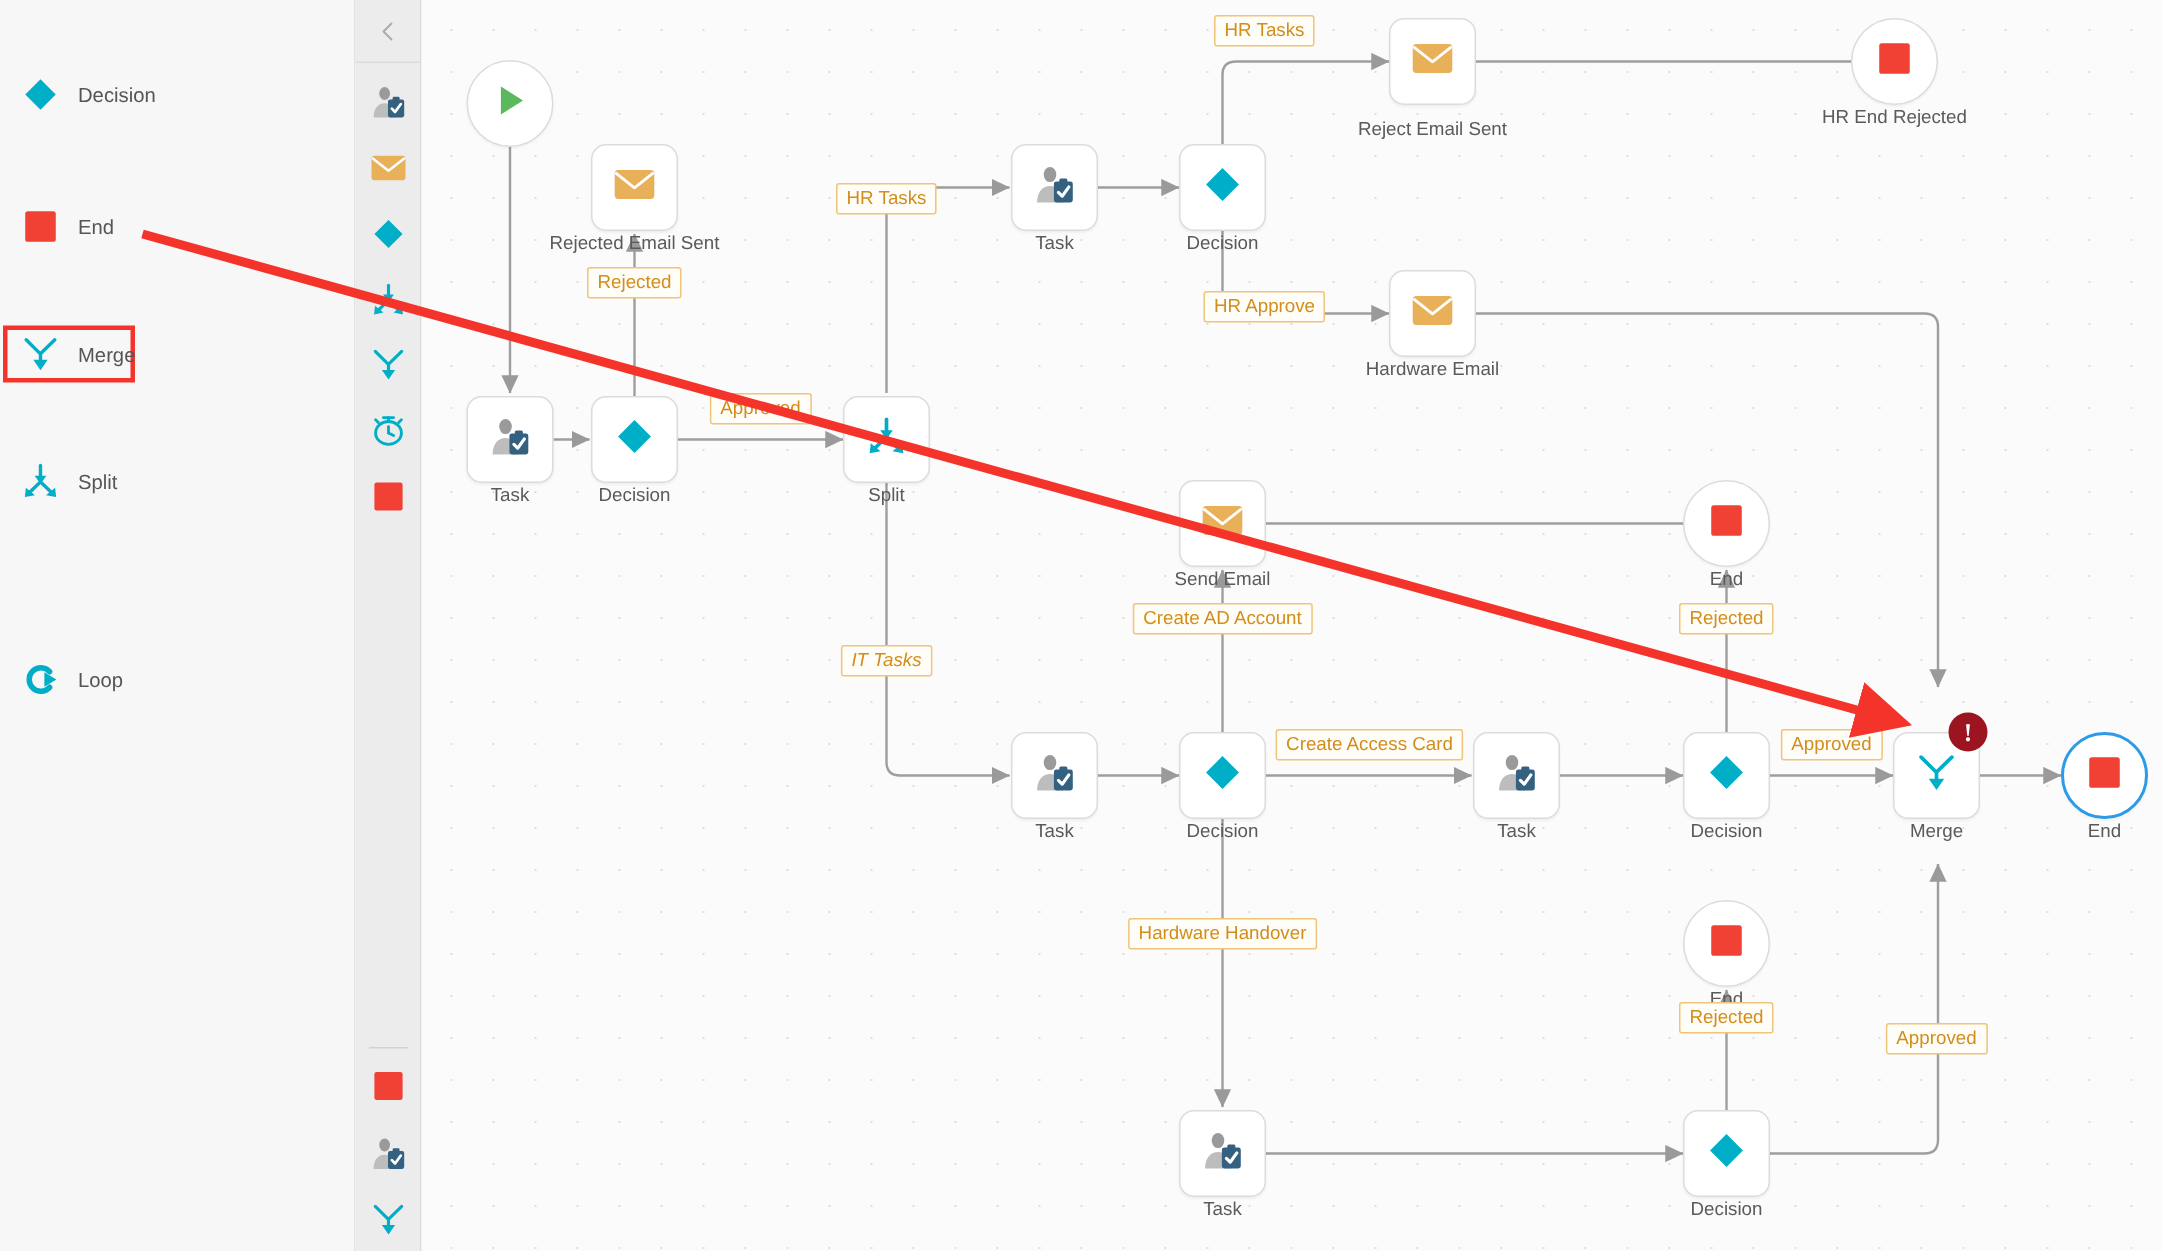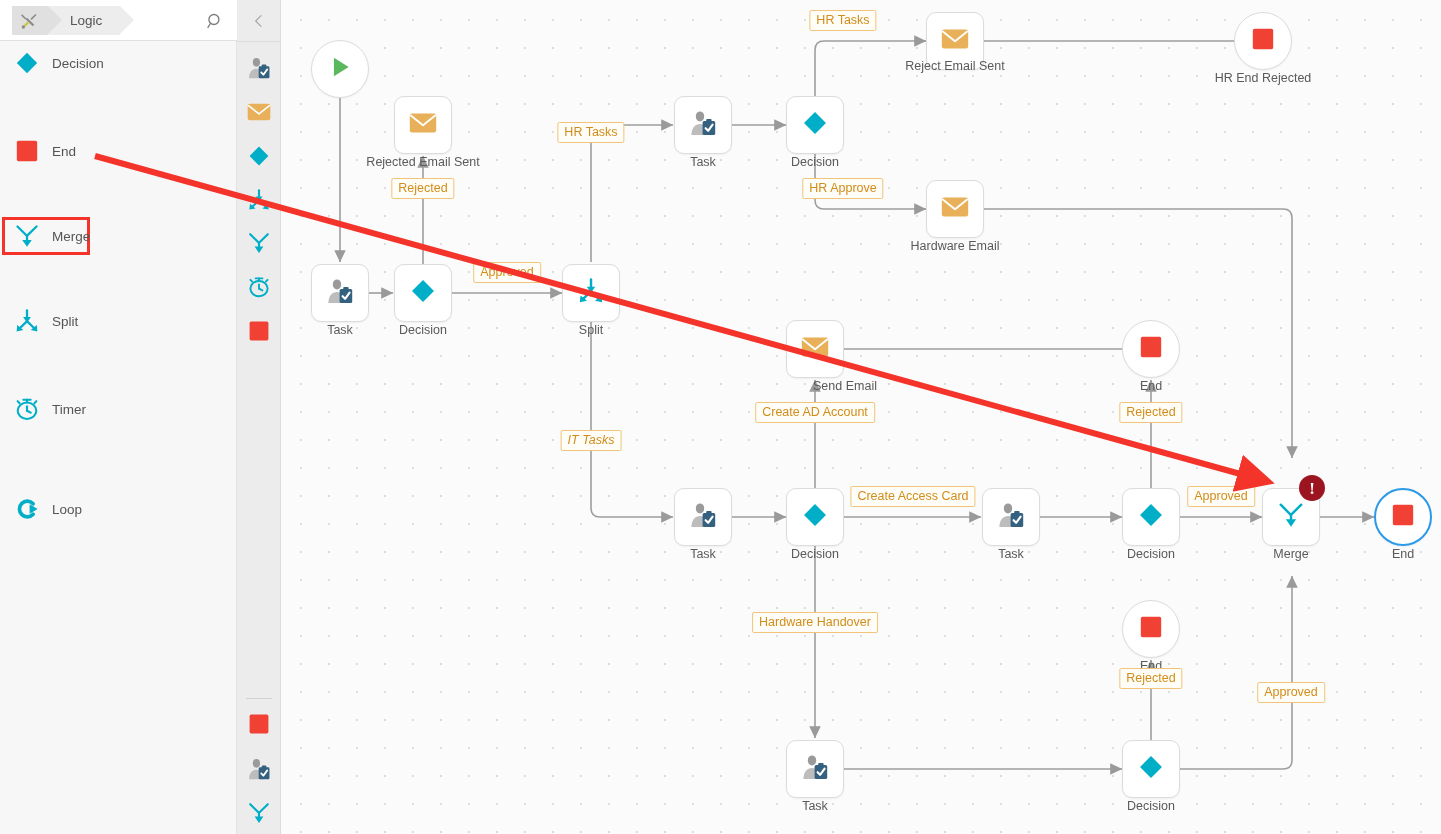--- a/index.html
+++ b/index.html
@@ -106,42 +106,20 @@
   }
   #annot{position:absolute;left:0;top:0;width:1441px;height:834px;pointer-events:none;}
 </style>
 </head>
 <body>
 
 <div id="app">
 
   <div id="palette">
 
-    <div id="palette-header">
-      <div class="crumb-wrap">
-        <div class="crumb first">
-          <svg width="18" height="18" viewBox="0 0 24 24">
-            <path d="M3 3 L8.5 8.5 L7 10 L1.5 4.5 Z" fill="#8a8a8a"></path>
-            <path d="M7.5 9.5 L17 19 L19 17 L9.5 7.5 Z" fill="#8a8a8a"></path>
-            <path d="M20.5 2.5 L14 9 L15.5 10.5 L22 4 Z" fill="#8a8a8a"></path>
-            <path d="M5 17.5 L10 12.5 L12 14.5 L7 19.5 Z" fill="#c8c832"></path>
-            <circle cx="4.5" cy="20" r="2.2" fill="#8a8a8a"></circle>
-          </svg>
-        </div>
-        <div class="crumb second">
-          <span class="crumb-label">Logic</span>
-        </div>
-      </div>
-      <div id="search-btn">
-        <svg width="19" height="19" viewBox="0 0 24 24">
-          <circle cx="10" cy="9.5" r="6.3" fill="none" stroke="#7d7d7d" stroke-width="1.7"></circle>
-          <line x1="5.8" y1="14.2" x2="2.5" y2="19.5" stroke="#7d7d7d" stroke-width="1.7" stroke-linecap="round"></line>
-        </svg>
-      </div>
-    </div>
 
     <div id="palette-list">
         <div class="pal-item" style="top: 0px; position: relative;">
           <span class="pal-ico">
             <svg width="26" height="26" viewBox="0 0 24 24">
               <polygon points="12,2.6 21.4,12 12,21.4 2.6,12" fill="#00aec7"></polygon>
             </svg>
           </span>
           <span class="pal-label">Decision</span>
         </div>
@@ -174,37 +152,21 @@
                 <line x1="11.6" y1="12.6" x2="4.6" y2="19.4"></line>
                 <line x1="12.4" y1="12.6" x2="19.4" y2="19.4"></line>
               </g>
               <polygon points="12,13.6 8.4,8.4 15.6,8.4" fill="#00aec7"></polygon>
               <polygon points="2.4,21.6 3,15.8 8.6,20.4" fill="#00aec7"></polygon>
               <polygon points="21.6,21.6 21,15.8 15.4,20.4" fill="#00aec7"></polygon>
             </svg>
           </span>
           <span class="pal-label">Split</span>
         </div>
-        <div class="pal-item" style="top: 176px; position: relative;">
-          <span class="pal-ico">
-            <svg width="26" height="26" viewBox="0 0 24 24">
-              <g fill="none" stroke="#00aec7" stroke-width="1.9" stroke-linecap="round">
-                <ellipse cx="12" cy="13.6" rx="8.6" ry="7.6"></ellipse>
-                <line x1="12" y1="13.6" x2="12" y2="9.4"></line>
-                <line x1="12" y1="13.6" x2="15.4" y2="15.4"></line>
-                <line x1="8.6" y1="3.4" x2="15.4" y2="3.4"></line>
-                <line x1="12" y1="3.4" x2="12" y2="5.8"></line>
-                <line x1="5.2" y1="6.6" x2="3.4" y2="4.8"></line>
-                <line x1="18.8" y1="6.6" x2="20.6" y2="4.8"></line>
-              </g>
-            </svg>
-          </span>
-          <span class="pal-label">Timer</span>
-        </div>
-        <div class="pal-item" style="top: 232px; position: relative;">
+        <div class="pal-item" style="top: 220px; position: relative;">
           <span class="pal-ico">
             <svg width="26" height="26" viewBox="0 0 24 24">
               <path d="M17.6 7.2 A7.2 7.2 0 1 0 17.6 16.8" fill="none" stroke="#00aec7" stroke-width="3.4" stroke-linecap="round"></path>
               <polygon points="21.8,12 14.4,7.6 14.4,16.4" fill="#00aec7"></polygon>
             </svg>
           </span>
           <span class="pal-label">Loop</span>
         </div>
       </div>
   </div>
@@ -419,41 +381,41 @@
               <polygon points="12,2.6 21.4,12 12,21.4 2.6,12" fill="#00aec7"></polygon>
             </svg></span>
         </div>
         <div class="node-label" style="left: 534px; top: 155px;">Decision</div>
         <div class="node" style="left: 645px; top: 12px;">
           <span><svg width="28" height="28" viewBox="0 0 28 22">
               <rect x="0.8" y="1.4" width="26.4" height="19.2" rx="2.4" fill="#e8b059"></rect>
               <path d="M1.8 3.6 L14 13.2 L26.2 3.6" fill="none" stroke="#ffffff" stroke-width="1.9" stroke-linejoin="round" stroke-linecap="round"></path>
             </svg></span>
         </div>
-        <div class="node-label" style="left: 674px; top: 59px;">Reject Email Sent</div>
+        <div class="node-label" style="left: 674px; top: 79px;">Reject Email Sent</div>
         <div class="node circle" style="left: 953px; top: 12px;">
           <span><svg width="26" height="26" viewBox="0 0 24 24">
               <rect x="2.6" y="2.6" width="18.8" height="18.8" rx="1.6" fill="#f04134"></rect>
             </svg></span>
         </div>
         <div class="node-label" style="left: 982px; top: 71px;">HR End Rejected</div>
         <div class="node" style="left: 645px; top: 180px;">
           <span><svg width="28" height="28" viewBox="0 0 28 22">
               <rect x="0.8" y="1.4" width="26.4" height="19.2" rx="2.4" fill="#e8b059"></rect>
               <path d="M1.8 3.6 L14 13.2 L26.2 3.6" fill="none" stroke="#ffffff" stroke-width="1.9" stroke-linejoin="round" stroke-linecap="round"></path>
             </svg></span>
         </div>
         <div class="node-label" style="left: 674px; top: 239px;">Hardware Email</div>
         <div class="node" style="left: 505px; top: 320px;">
           <span><svg width="28" height="28" viewBox="0 0 28 22">
               <rect x="0.8" y="1.4" width="26.4" height="19.2" rx="2.4" fill="#e8b059"></rect>
               <path d="M1.8 3.6 L14 13.2 L26.2 3.6" fill="none" stroke="#ffffff" stroke-width="1.9" stroke-linejoin="round" stroke-linecap="round"></path>
             </svg></span>
         </div>
-        <div class="node-label" style="left: 564px; top: 379px;">Send Email</div>
+        <div class="node-label" style="left: 534px; top: 379px;">Send Email</div>
         <div class="node circle" style="left: 841px; top: 320px;">
           <span><svg width="26" height="26" viewBox="0 0 24 24">
               <rect x="2.6" y="2.6" width="18.8" height="18.8" rx="1.6" fill="#f04134"></rect>
             </svg></span>
         </div>
         <div class="node-label" style="left: 870px; top: 379px;">End</div>
         <div class="node" style="left: 393px; top: 488px;">
           <span><svg width="28" height="28" viewBox="0 0 28 26">
               <ellipse cx="11" cy="6.4" rx="4.2" ry="5" fill="#9a9a9a"></ellipse>
               <path d="M2.4 25 C2.4 17.6 6.4 14 11 14 C15.6 14 19.6 17.6 19.6 25 Z" fill="#bdbdbd"></path>
@@ -523,21 +485,21 @@
           <span><svg width="28" height="28" viewBox="0 0 24 24">
               <polygon points="12,2.6 21.4,12 12,21.4 2.6,12" fill="#00aec7"></polygon>
             </svg></span>
         </div>
         <div class="node-label" style="left: 870px; top: 799px;">Decision</div>
       </div>
     <div id="edge-labels">
         <div class="elabel" style="left: 562px; top: 10px;">HR Tasks</div>
         <div class="elabel" style="left: 310px; top: 122px;">HR Tasks</div>
         <div class="elabel" style="left: 142px; top: 178px;">Rejected</div>
-        <div class="elabel" style="left: 562px; top: 178px;">HR Approve</div>
+        <div class="elabel" style="left: 562px; top: 194px;">HR Approve</div>
         <div class="elabel" style="left: 226px; top: 262px;">Approved</div>
         <div class="elabel" style="left: 534px; top: 402px;">Create AD Account</div>
         <div class="elabel" style="left: 870px; top: 402px;">Rejected</div>
         <div class="elabel" style="left: 310px; top: 430px; font-style: italic;">IT Tasks</div>
         <div class="elabel" style="left: 632px; top: 486px;">Create Access Card</div>
         <div class="elabel" style="left: 940px; top: 486px;">Approved</div>
         <div class="elabel" style="left: 534px; top: 612px;">Hardware Handover</div>
         <div class="elabel" style="left: 870px; top: 668px;">Rejected</div>
         <div class="elabel" style="left: 1010px; top: 682px;">Approved</div>
       </div>

